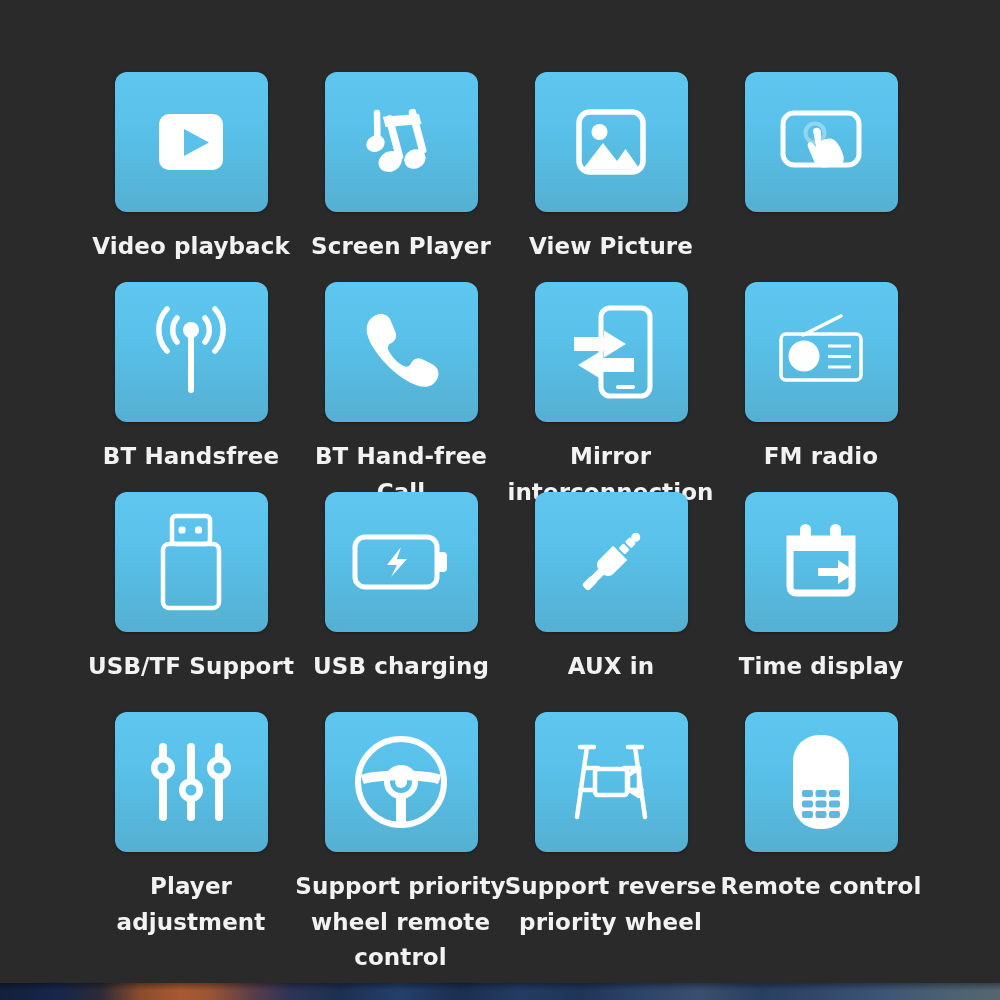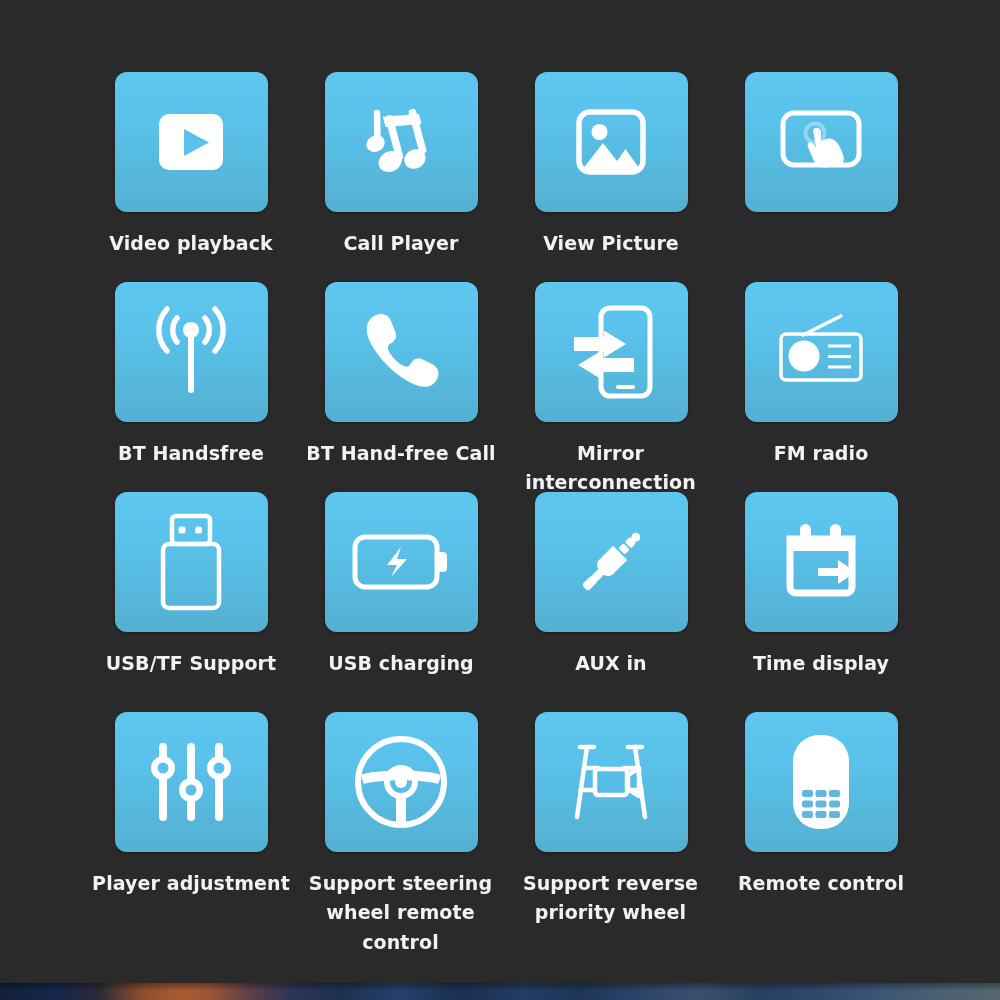--- a/index.html
+++ b/index.html
@@ -53,21 +53,21 @@
   }
 
   .tile svg {
     display: block;
   }
 
   .label {
     margin-top: 17px;
     text-align: center;
     color: #f2f2f2;
-    font-size: 19px;
+    font-size: 23px;
     font-weight: 700;
     line-height: 1.55;
     letter-spacing: 0.1px;
     width: 210px;
   }
 
   .label.wide {
     width: 215px;
     margin-left: -3px;
   }
@@ -138,21 +138,21 @@
               <rect x="57" y="13" width="7.5" height="46" rx="3.2" fill="#ffffff"></rect>
               <path d="M31 13 L66.5 19.5 L66.5 30 L31 23.5 Z" fill="#ffffff"></path>
               <ellipse cx="26.5" cy="58" rx="12" ry="10" fill="#ffffff" transform="rotate(-12 26.5 58)"></ellipse>
               <ellipse cx="51" cy="62" rx="11" ry="9.5" fill="#ffffff" transform="rotate(-12 51 62)"></ellipse>
               <rect x="20" y="4" width="6.5" height="34" rx="3" fill="#ffffff" transform="rotate(14 23 20)"></rect>
               <ellipse cx="17" cy="37" rx="9.5" ry="8" fill="#ffffff" transform="rotate(-12 17 37)"></ellipse>
             </g>
           </svg>
         </span>
       </div>
-      <div class="label">Call Player</div>
+      <div class="label">Screen Player</div>
     </div>
 
     <div class="cell">
       <div class="tile">
         <span>
           <svg width="78" height="78" viewBox="0 0 78 78">
             <rect x="7" y="9" width="64" height="60" rx="11" fill="none" stroke="#ffffff" stroke-width="5.5"></rect>
             <circle cx="27.5" cy="29" r="8" fill="#ffffff"></circle>
             <path d="M10.5 66.5 L31 40 L45 58 L53.5 46 L68 66.5 Z" fill="#ffffff"></path>
           </svg>
@@ -336,21 +336,21 @@
         <span>
           <svg width="98" height="98" viewBox="0 0 98 98">
             <circle cx="49" cy="49" r="43" fill="none" stroke="#ffffff" stroke-width="6"></circle>
             <circle cx="49" cy="49" r="14" fill="none" stroke="#ffffff" stroke-width="6"></circle>
             <circle cx="49" cy="49" r="6" fill="#ffffff"></circle>
             <path d="M9 42 C22 36 76 36 89 42 C88 47 86 51 86 51 C70 46 28 46 12 51 C12 51 10 47 9 42 Z" fill="#ffffff"></path>
             <path d="M44 62 L54 62 L54 91 C51 91.5 47 91.5 44 91 Z" fill="#ffffff"></path>
           </svg>
         </span>
       </div>
-      <div class="label wide">Support steering wheel remote control</div>
+      <div class="label wide">Support priority wheel remote control</div>
     </div>
 
     <div class="cell">
       <div class="tile">
         <span>
           <svg width="104" height="80" viewBox="0 0 104 80">
             <path d="M28 5 L18 75" fill="none" stroke="#ffffff" stroke-width="4.5" stroke-linecap="round"></path>
             <path d="M76 5 L86 75" fill="none" stroke="#ffffff" stroke-width="4.5" stroke-linecap="round"></path>
             <path d="M21 5 L35 5" stroke="#ffffff" stroke-width="4.5" stroke-linecap="round"></path>
             <path d="M69 5 L83 5" stroke="#ffffff" stroke-width="4.5" stroke-linecap="round"></path>

